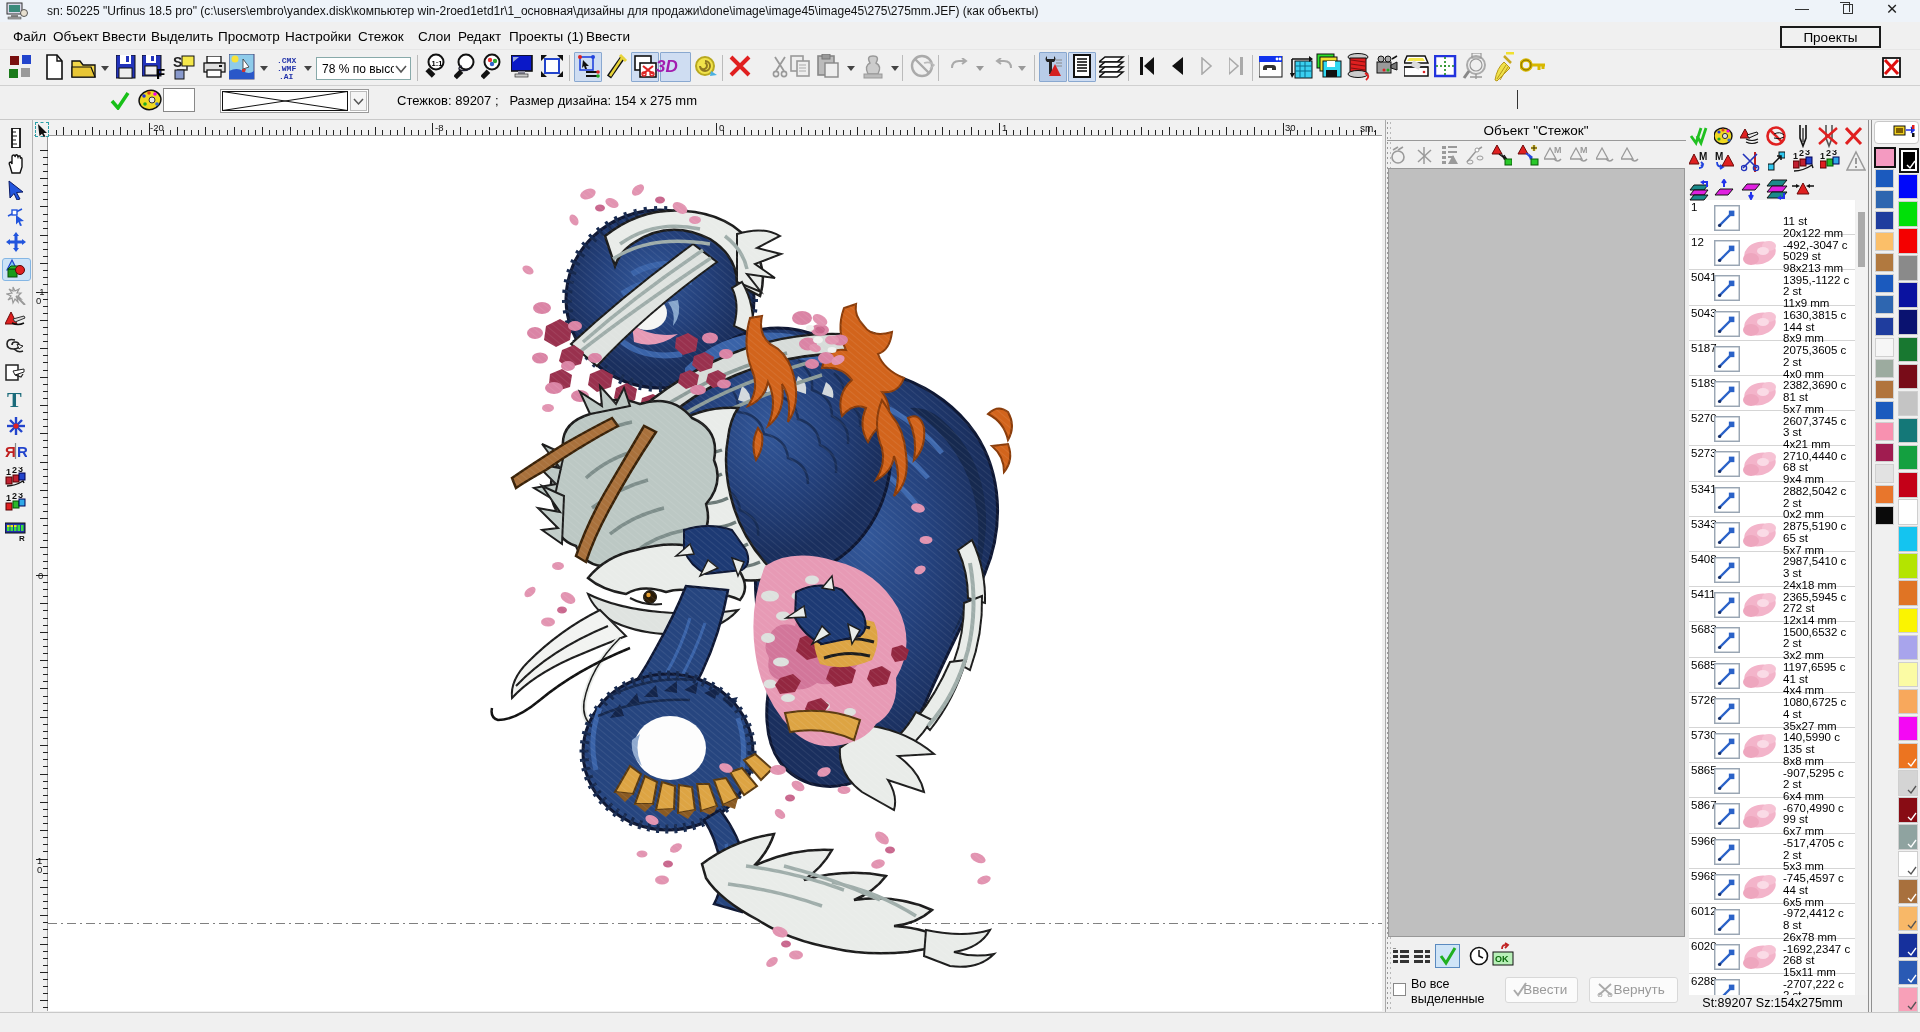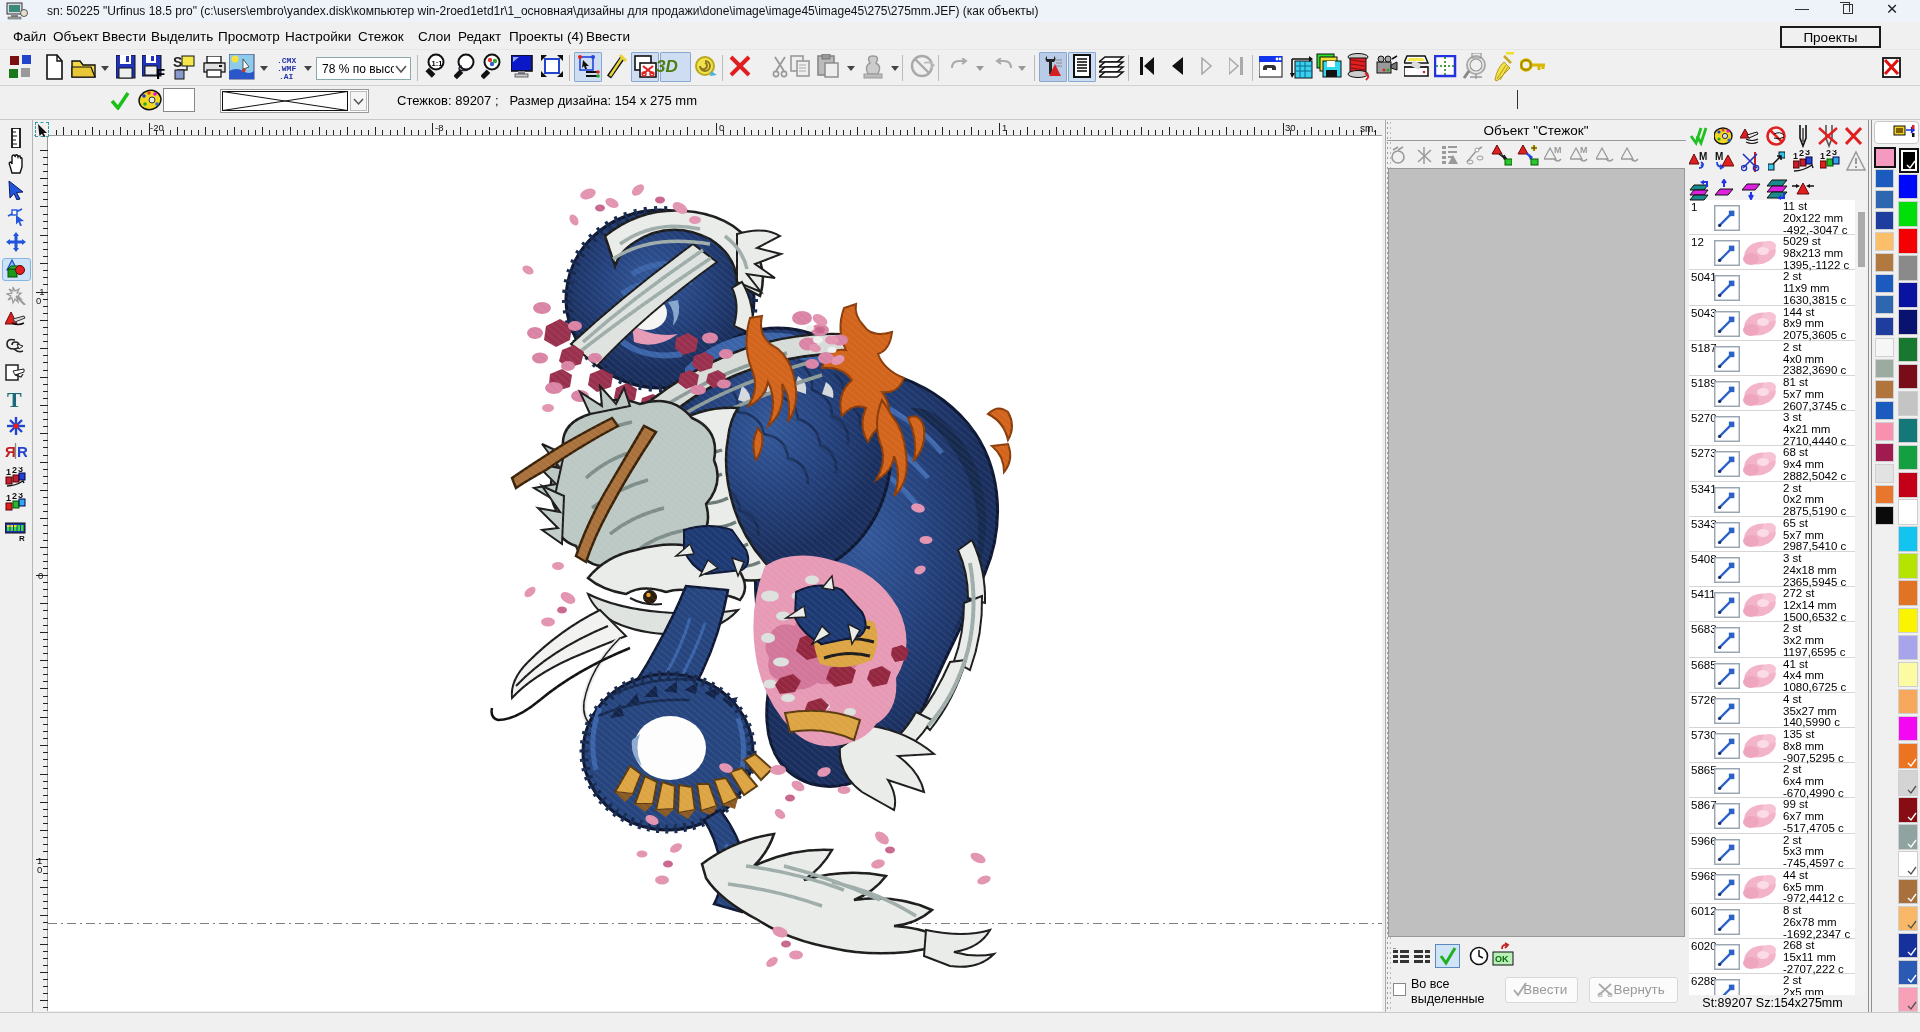--- a/index.html
+++ b/index.html
@@ -19,21 +19,21 @@
 #dashline { position:absolute; left:48px; top:923px; width:1334px; height:1px;
   background:repeating-linear-gradient(90deg,#808080 0 9px,transparent 9px 13px,#808080 13px 15px,transparent 15px 19px); }
 #rightpanel { position:absolute; left:1385px; top:120px; width:535px; height:892px; background:#f0f0f0; border-left:1px solid #aaa; }
 #rptitle { position:absolute; left:1387px; top:123px; width:298px; height:17px; font-size:13.5px; color:#000; text-align:center; }
 #rpline { position:absolute; left:1387px; top:140px; width:299px; height:1px; background:#999; }
 #grayarea { position:absolute; left:1388px; top:168px; width:297px; height:769px; background:#bfbfbf; border:1px solid #989898; }
 #objlist { position:absolute; left:1689px; top:200px; width:166px; height:795px; background:#ffffff; overflow:hidden; }
 .lrow { position:absolute; left:0; width:166px; height:36px; border-bottom:1px solid #d5d5d5; }
 .lnum { position:absolute; left:2px; top:1px; font-size:11.5px; color:#000; }
 .licon { position:absolute; left:25px; top:5px; width:26px; height:26px; border:1px solid #9aa6b4; background:#fff; }
-.ltxt { position:absolute; left:94px; top:1px; font-size:11.5px; line-height:11.8px; color:#000; white-space:nowrap; }
+.ltxt { position:absolute; left:94px; top:16px; font-size:11.5px; line-height:11.8px; color:#000; white-space:nowrap; }
 #scroll { position:absolute; left:1856px; top:200px; width:11px; height:795px; background:#f2f2f2; }
 #thumb { position:absolute; left:1858px; top:212px; width:7px; height:55px; background:#ababab; }
 #palsep { position:absolute; left:1868px; top:120px; width:4px; height:892px; border-left:1px solid #909090; border-right:1px solid #909090; }
 .sw { position:absolute; }
 #statusbar { position:absolute; left:0; top:1012px; width:1920px; height:20px; background:#f0f0f0; border-top:1px solid #c9c9c9; }
 .gbtn { position:absolute; top:977px; height:26px; background:#fbfbfb; border:1px solid #d8d8d8; border-radius:3px; color:#9a9a9a; font-size:13.5px; text-align:center; padding-top:4px; }
 </style>
 </head>
 <body>
 <div id="titlebar">
@@ -668,21 +668,21 @@
 <div id="statusbar"></div>
 <div class="abs" style="left: 13px; top: 29px; font-size: 13.5px; color: rgb(0, 0, 0);">Файл</div>
 <div class="abs" style="left: 53px; top: 29px; font-size: 13.5px; color: rgb(0, 0, 0);">Объект</div>
 <div class="abs" style="left: 102px; top: 29px; font-size: 13.5px; color: rgb(0, 0, 0);">Ввести</div>
 <div class="abs" style="left: 151px; top: 29px; font-size: 13.5px; color: rgb(0, 0, 0);">Выделить</div>
 <div class="abs" style="left: 218px; top: 29px; font-size: 13.5px; color: rgb(0, 0, 0);">Просмотр</div>
 <div class="abs" style="left: 285px; top: 29px; font-size: 13.5px; color: rgb(0, 0, 0);">Настройки</div>
 <div class="abs" style="left: 358px; top: 29px; font-size: 13.5px; color: rgb(0, 0, 0);">Стежок</div>
 <div class="abs" style="left: 418px; top: 29px; font-size: 13.5px; color: rgb(0, 0, 0);">Слои</div>
 <div class="abs" style="left: 458px; top: 29px; font-size: 13.5px; color: rgb(0, 0, 0);">Редакт</div>
-<div class="abs" style="left: 509px; top: 29px; font-size: 13.5px; color: rgb(0, 0, 0);">Проекты (4)</div>
+<div class="abs" style="left: 509px; top: 29px; font-size: 13.5px; color: rgb(0, 0, 0);">Проекты (1)</div>
 <div class="abs" style="left: 586px; top: 29px; font-size: 13.5px; color: rgb(0, 0, 0);">Ввести</div>
 <div class="abs" style="left: 417px; top: 55px; width: 1px; height: 26px; background: rgb(187, 187, 187);"></div>
 <div class="abs" style="left: 569px; top: 55px; width: 1px; height: 26px; background: rgb(187, 187, 187);"></div>
 <div class="abs" style="left: 722px; top: 55px; width: 1px; height: 26px; background: rgb(187, 187, 187);"></div>
 <div class="abs" style="left: 902px; top: 55px; width: 1px; height: 26px; background: rgb(187, 187, 187);"></div>
 <div class="abs" style="left: 938px; top: 55px; width: 1px; height: 26px; background: rgb(187, 187, 187);"></div>
 <div class="abs" style="left: 1034px; top: 55px; width: 1px; height: 26px; background: rgb(187, 187, 187);"></div>
 <div class="abs" style="left: 1128px; top: 55px; width: 1px; height: 26px; background: rgb(187, 187, 187);"></div>
 <div class="abs" style="left: 1252px; top: 55px; width: 1px; height: 26px; background: rgb(187, 187, 187);"></div>
 <svg class="abs" style="left:9px;top:55px;" width="24" height="26">
@@ -798,21 +798,21 @@
   </svg>
 <div class="tbtn" style="left:631px;width:28px;"></div>
 <svg class="abs" style="left:634px;top:55px;" width="24" height="25">
     <rect x="1" y="1" width="16" height="14" fill="#fff" stroke="#111" stroke-width="1.6"></rect>
     <rect x="6" y="8" width="16" height="14" fill="#fff" stroke="#111" stroke-width="1.6"></rect>
     <path d="M9 11 L19 19 M19 11 L9 19" stroke="#d22" stroke-width="2.2"></path>
     <circle cx="10" cy="19" r="2" fill="none" stroke="#d22" stroke-width="1.4"></circle>
     <circle cx="18" cy="19" r="2" fill="none" stroke="#d22" stroke-width="1.4"></circle>
   </svg>
 <div class="tbtn" style="left:660px;width:31px;"></div>
-<div class="abs" style="left: 656px; top: 57px; font-size: 17px; font-weight: bold; color: #4d7c0f; font-style: italic;">3D</div>
+<div class="abs" style="left: 656px; top: 57px; font-size: 17px; font-weight: bold; color: #a21caf; font-style: italic;">3D</div>
 <svg class="abs" style="left:694px;top:55px;" width="24" height="24">
     <circle cx="11" cy="11" r="9" fill="#f0e24a" stroke="#b8a820" stroke-width="2"></circle>
     <path d="M11 6 A5 5 0 1 1 6 11 A3.5 3.5 0 1 0 11 7.5" fill="none" stroke="#907820" stroke-width="2"></path>
     <path d="M17 16 L23 20 L16 21Z" fill="#4ab0e0"></path>
   </svg>
 <svg class="abs" style="left:729px;top:55px;" width="22" height="22">
     <path d="M2 2 L20 20 M20 2 L2 20" stroke="#e02020" stroke-width="4"></path>
   </svg>
 <svg class="abs" style="left:771px;top:55px;" width="19" height="24">
     <path d="M4 2 L13 16 M14 2 L5 16" stroke="#999" stroke-width="1.8"></path>

